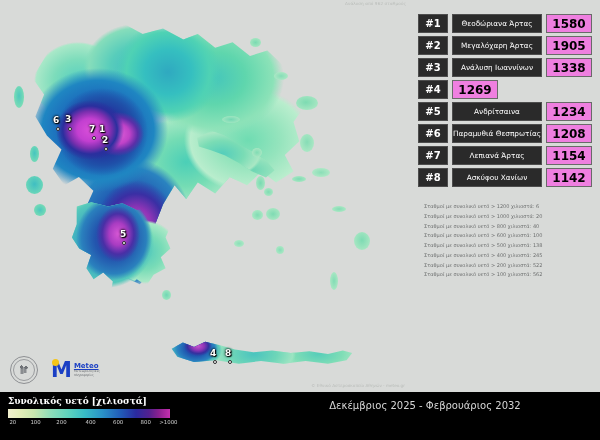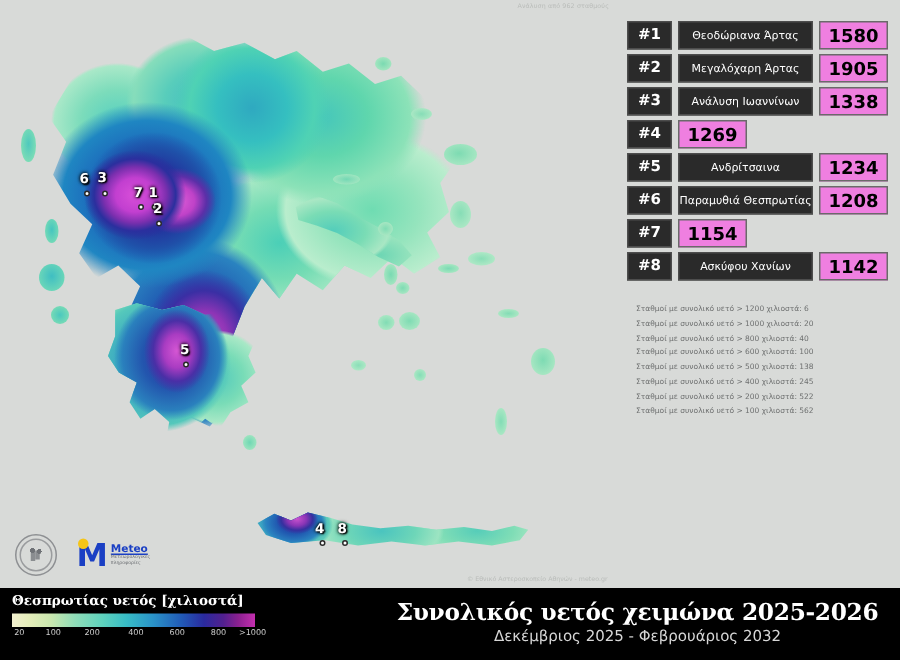--- a/index.html
+++ b/index.html
@@ -420,20 +420,21 @@
       <div class="rank-name">Ανδρίτσαινα</div>
       <div class="rank-val">1234</div>
     </div>
     <div class="rank-row">
       <div class="rank-num">#6</div>
       <div class="rank-name">Παραμυθιά Θεσπρωτίας</div>
       <div class="rank-val">1208</div>
     </div>
     <div class="rank-row">
       <div class="rank-num">#7</div>
+      <div class="rank-name">Λεπιανά Άρτας</div>
       <div class="rank-val">1154</div>
     </div>
     <div class="rank-row">
       <div class="rank-num">#8</div>
       <div class="rank-name">Ασκύφου Χανίων</div>
       <div class="rank-val">1142</div>
     </div>
 
     <div id="stats">
       <div class="stat-line">Σταθμοί με συνολικό υετό &gt; 1200 χιλιοστά: 6</div>
@@ -442,32 +443,31 @@
       <div class="stat-line">Σταθμοί με συνολικό υετό &gt; 600 χιλιοστά: 100</div>
       <div class="stat-line">Σταθμοί με συνολικό υετό &gt; 500 χιλιοστά: 138</div>
       <div class="stat-line">Σταθμοί με συνολικό υετό &gt; 400 χιλιοστά: 245</div>
       <div class="stat-line">Σταθμοί με συνολικό υετό &gt; 200 χιλιοστά: 522</div>
       <div class="stat-line">Σταθμοί με συνολικό υετό &gt; 100 χιλιοστά: 562</div>
     </div>
   </div>
 
   <div id="bottom">
     <div id="cbar-wrap">
-      <div id="cbar-title">Θεσπρωτίας υετός [χιλιοστά]</div>
+      <div id="cbar-title">Συνολικός υετό [χιλιοστά]</div>
       <div id="cbar" style="background: linear-gradient(to right, rgb(242, 240, 207) 0%, rgb(229, 238, 186) 7%, rgb(201, 231, 174) 16%, rgb(143, 221, 184) 26%, rgb(95, 211, 189) 37%, rgb(56, 189, 198) 47%, rgb(42, 147, 200) 58%, rgb(33, 89, 182) 70%, rgb(42, 42, 158) 79%, rgb(82, 32, 143) 87%, rgb(138, 32, 144) 93%, rgb(196, 47, 174) 100%);"></div>
       <div id="cbar-ticks">
         <span style="left:3%;">20</span>
         <span style="left:17%;">100</span>
         <span style="left:33%;">200</span>
         <span style="left:51%;">400</span>
         <span style="left:68%;">600</span>
         <span style="left:85%;">800</span>
         <span style="left:99%;">&gt;1000</span>
       </div>
     </div>
 
     <div id="title-block">
-      <div id="main-title">Συνολικός υετός χειμώνα 2025-2026</div>
       <div id="sub-title">Δεκέμβριος 2025 - Φεβρουάριος 2032</div>
     </div>
   </div>
 
 </div>
 
 </body></html>

